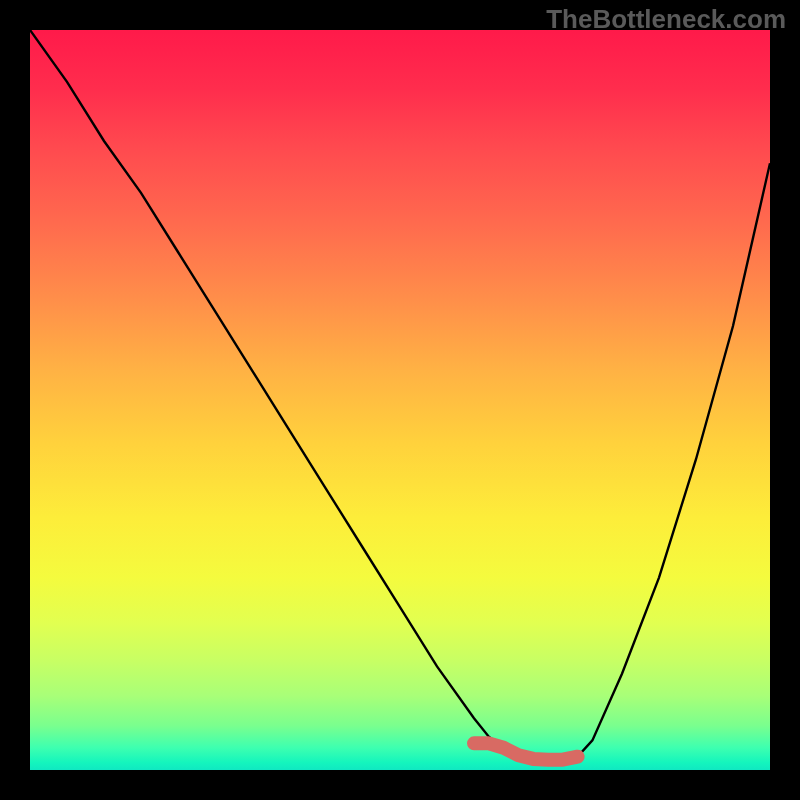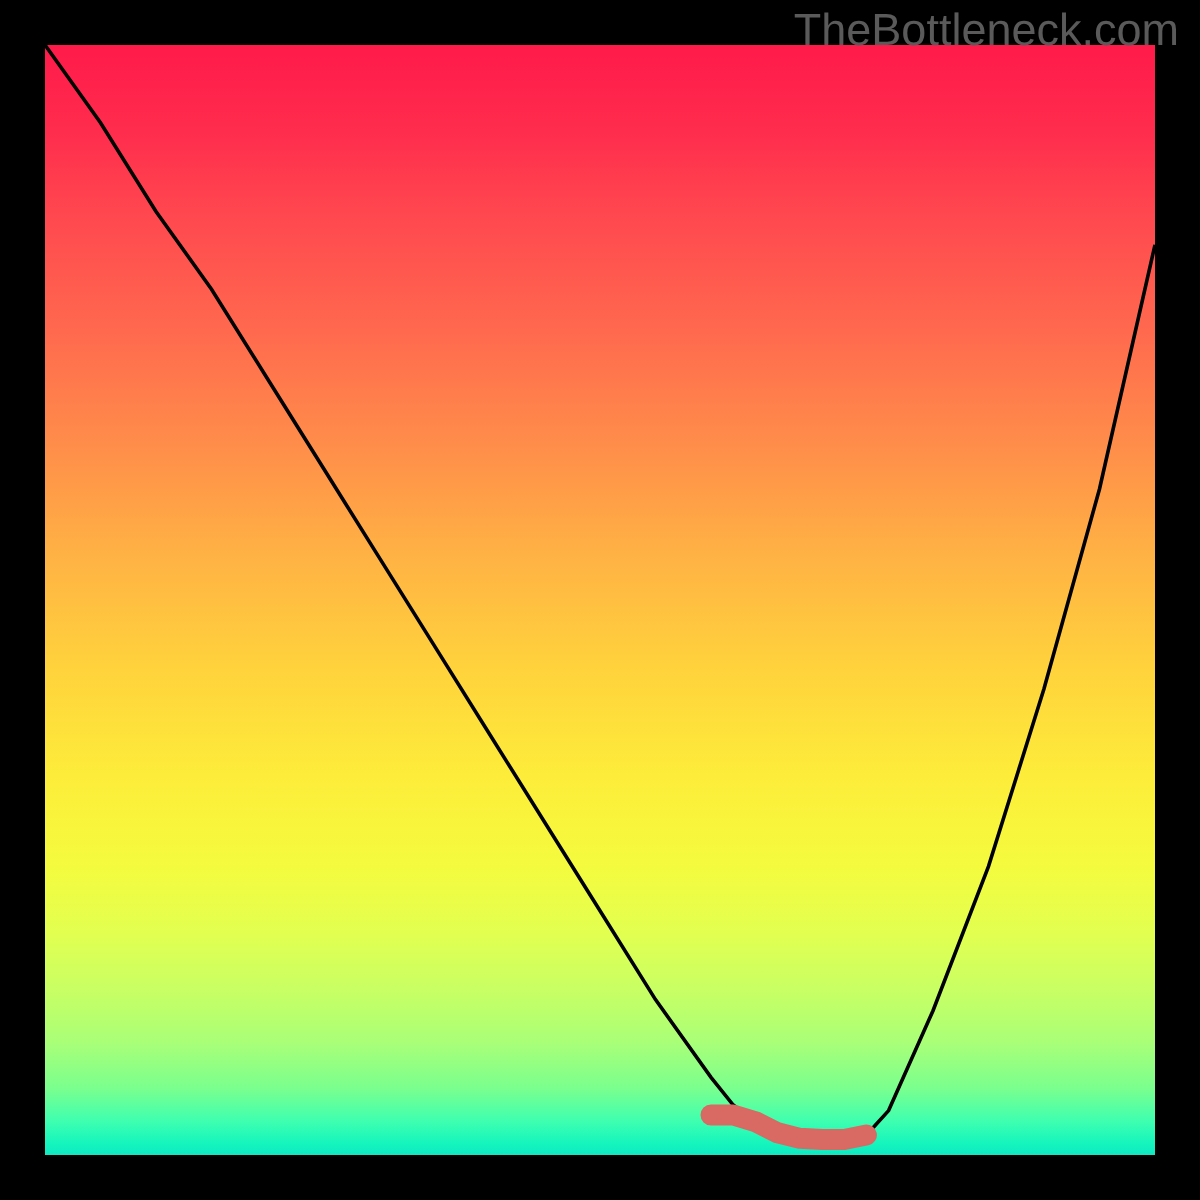--- a/index.html
+++ b/index.html
@@ -8,22 +8,22 @@
     height: 800px;
     background: #000;
     position: relative;
     font-family: Arial, sans-serif;
   }
   .watermark {
     position: absolute;
     top: 4px;
     right: 14px;
     color: #5a5a5a;
-    font-size: 30px;
-    font-weight: 400;
+    font-size: 26px;
+    font-weight: 700;
     z-index: 10;
   }
   .plot-area {
     position: absolute;
     left: 30px;
     top: 30px;
     width: 740px;
     height: 740px;
     overflow: hidden;
   }

